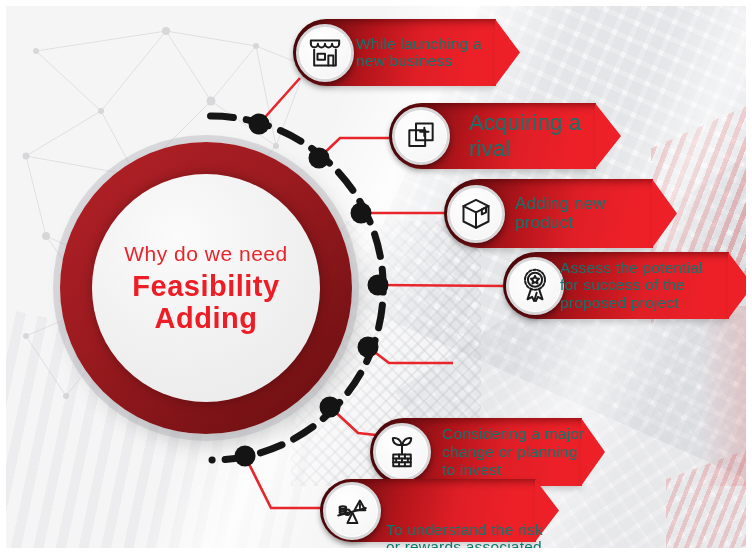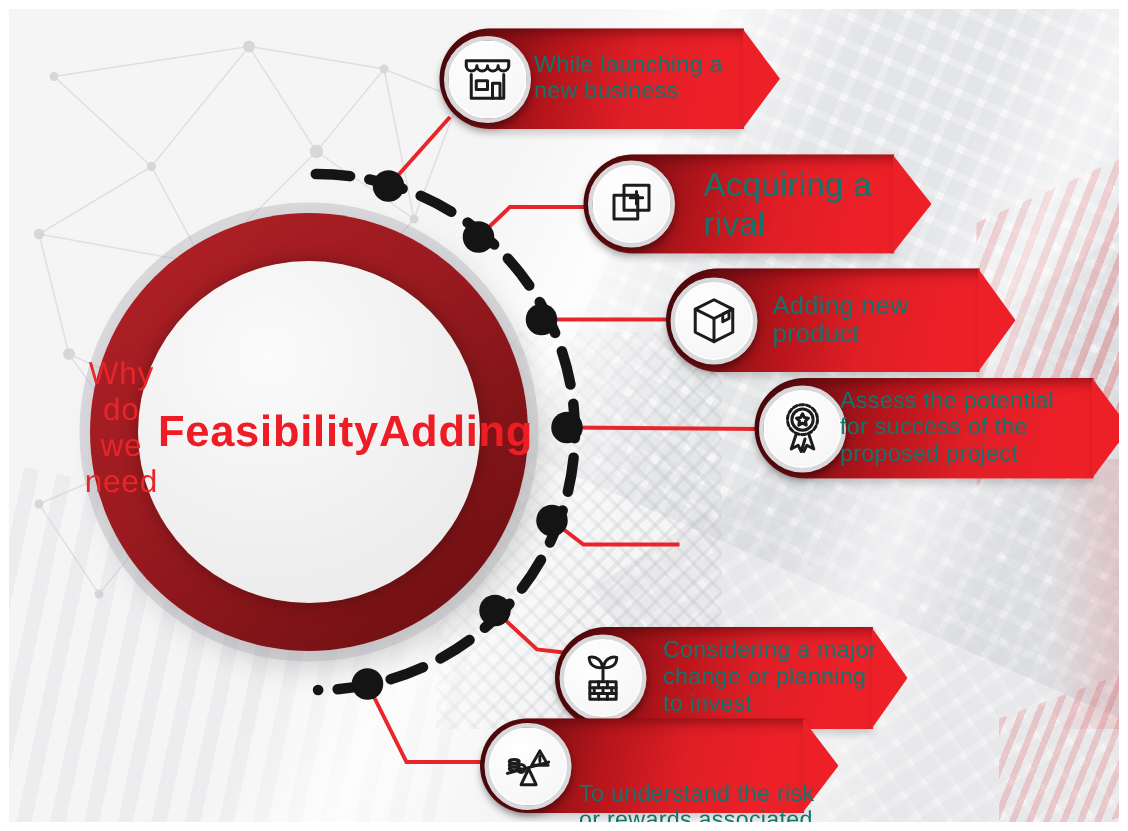--- a/index.html
+++ b/index.html
@@ -56,21 +56,21 @@
   
   .red-ring{
     position:absolute;left:54px;top:136px;width:292px;height:292px;border-radius:50%;
     background:linear-gradient(140deg,#b42127 0%,#9c1b20 40%,#741114 85%,#620e10 100%);
     box-shadow:0 0 0 7px rgba(175,176,182,.40), 8px 10px 22px rgba(0,0,0,.18);
   }
   .inner-circle{
     position:absolute;left:86px;top:168px;width:228px;height:228px;border-radius:50%;
     background:radial-gradient(circle at 38% 28%, #fbfbfb 0%, #f1f0f1 55%, #e9e8e9 100%);
     box-shadow:0 0 12px rgba(0,0,0,.28);
-    display:flex;flex-direction:row;align-items:center;justify-content:center;text-align:center;
+    display:flex;flex-direction:column;align-items:center;justify-content:center;text-align:center;
   }
   .ctitle-1{color:#e8252b;font-size:21px;letter-spacing:.5px;margin-bottom:4px;}
   .ctitle-2{color:#ee1c24;font-size:29px;font-weight:bold;line-height:1.12;letter-spacing:.5px;}
 
   
   .overlay{position:absolute;left:0;top:0;pointer-events:none;}
 
   
   .banner{position:absolute;}
   .bbody{

